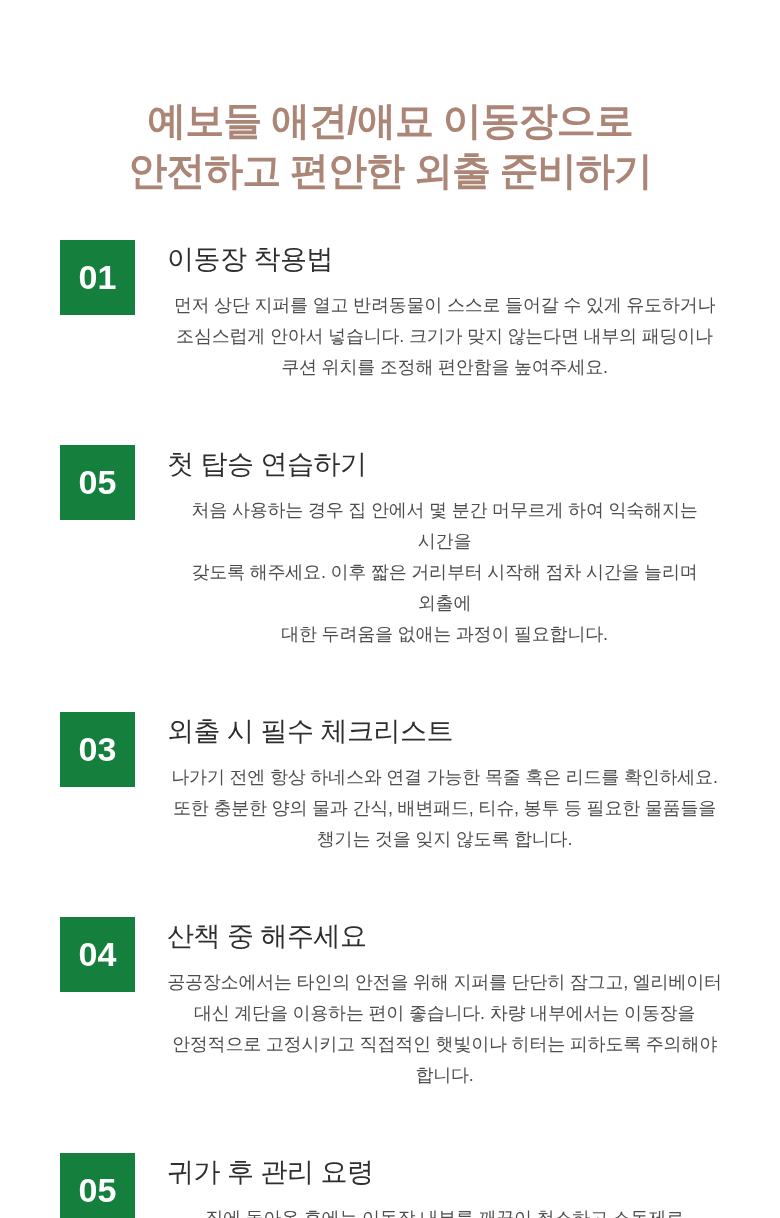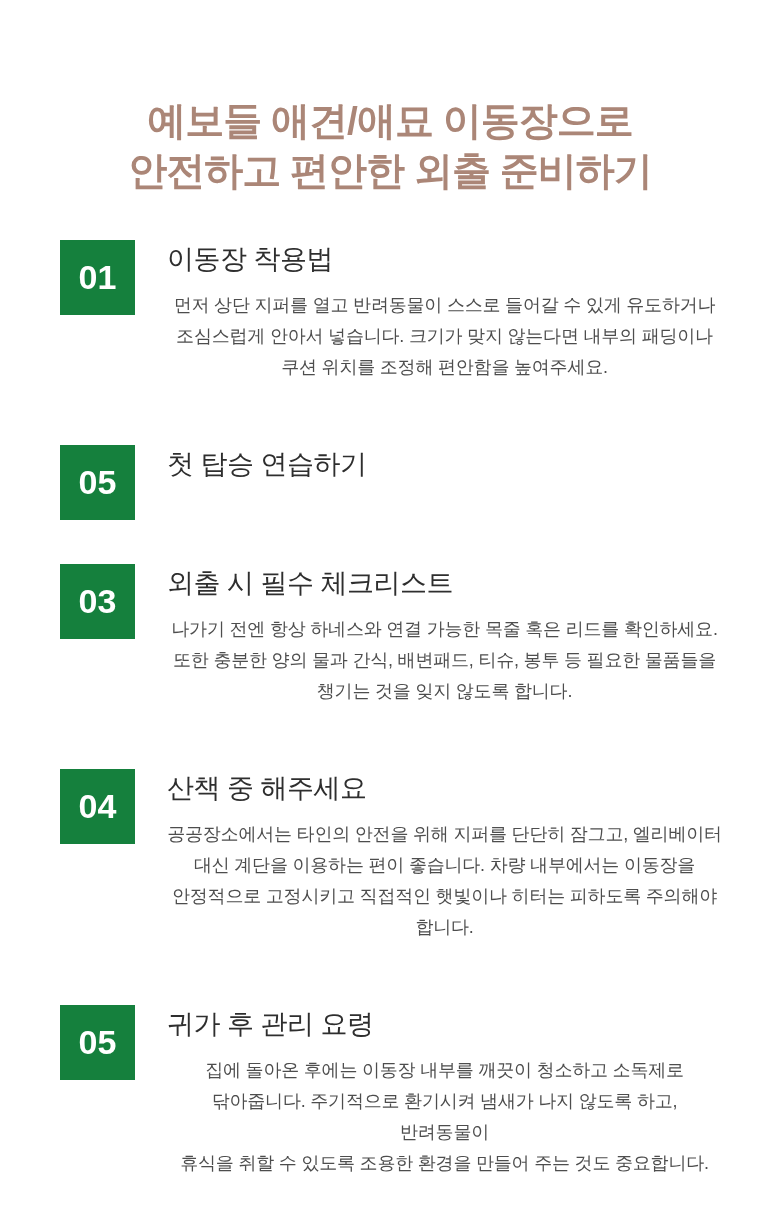--- a/index.html
+++ b/index.html
@@ -94,20 +94,23 @@
         <p class="body-text">먼저 상단 지퍼를 열고 반려동물이 스스로 들어갈 수 있게 유도하거나
 조심스럽게 안아서 넣습니다. 크기가 맞지 않는다면 내부의 패딩이나
 쿠션 위치를 조정해 편안함을 높여주세요.</p>
       </div>
     </div>
 
     <div class="section">
       <div class="badge">05</div>
       <div class="content">
         <h2 class="heading">첫 탑승 연습하기</h2>
+        <p class="body-text">처음 사용하는 경우 집 안에서 몇 분간 머무르게 하여 익숙해지는 시간을
+갖도록 해주세요. 이후 짧은 거리부터 시작해 점차 시간을 늘리며 외출에
+대한 두려움을 없애는 과정이 필요합니다.</p>
       </div>
     </div>
 
     <div class="section">
       <div class="badge">03</div>
       <div class="content">
         <h2 class="heading">외출 시 필수 체크리스트</h2>
         <p class="body-text">나가기 전엔 항상 하네스와 연결 가능한 목줄 혹은 리드를 확인하세요.
 또한 충분한 양의 물과 간식, 배변패드, 티슈, 봉투 등 필요한 물품들을
 챙기는 것을 잊지 않도록 합니다.</p>

